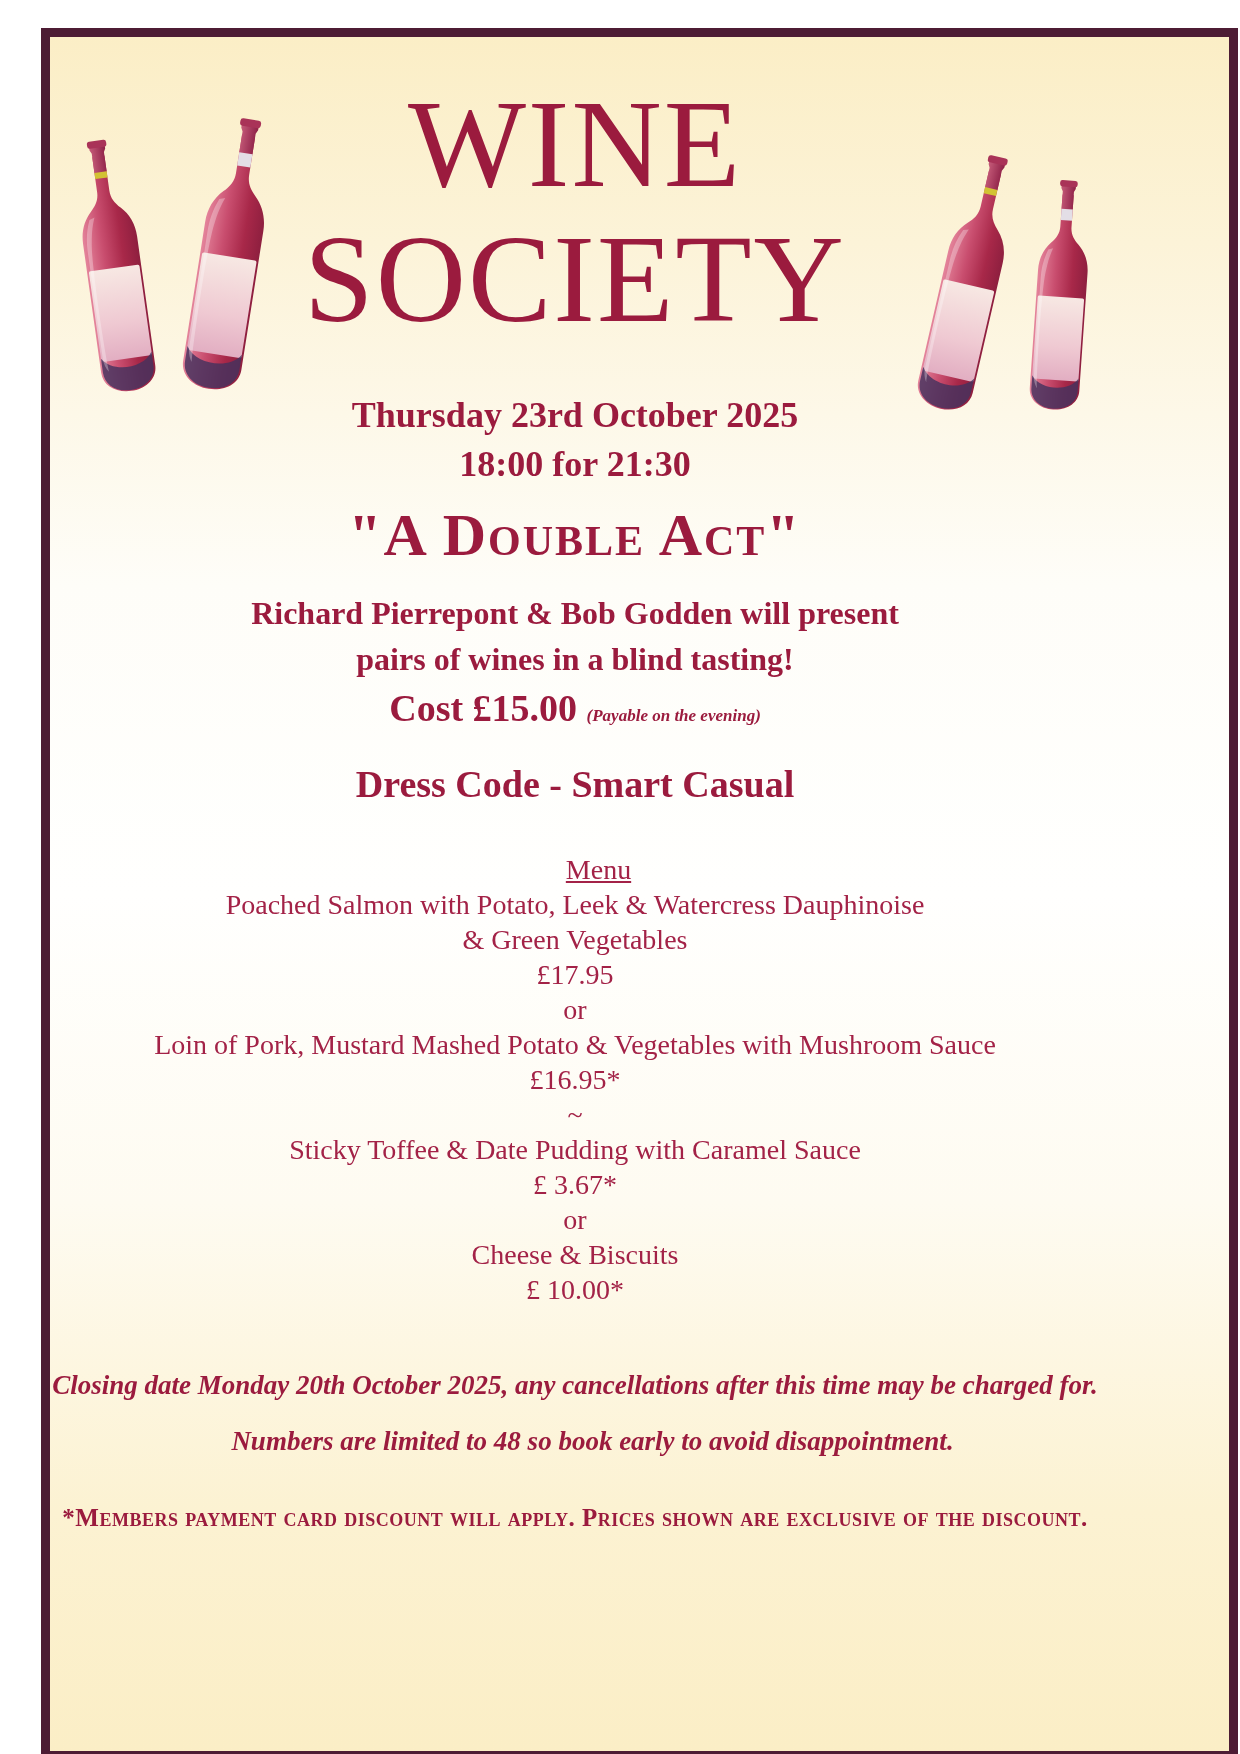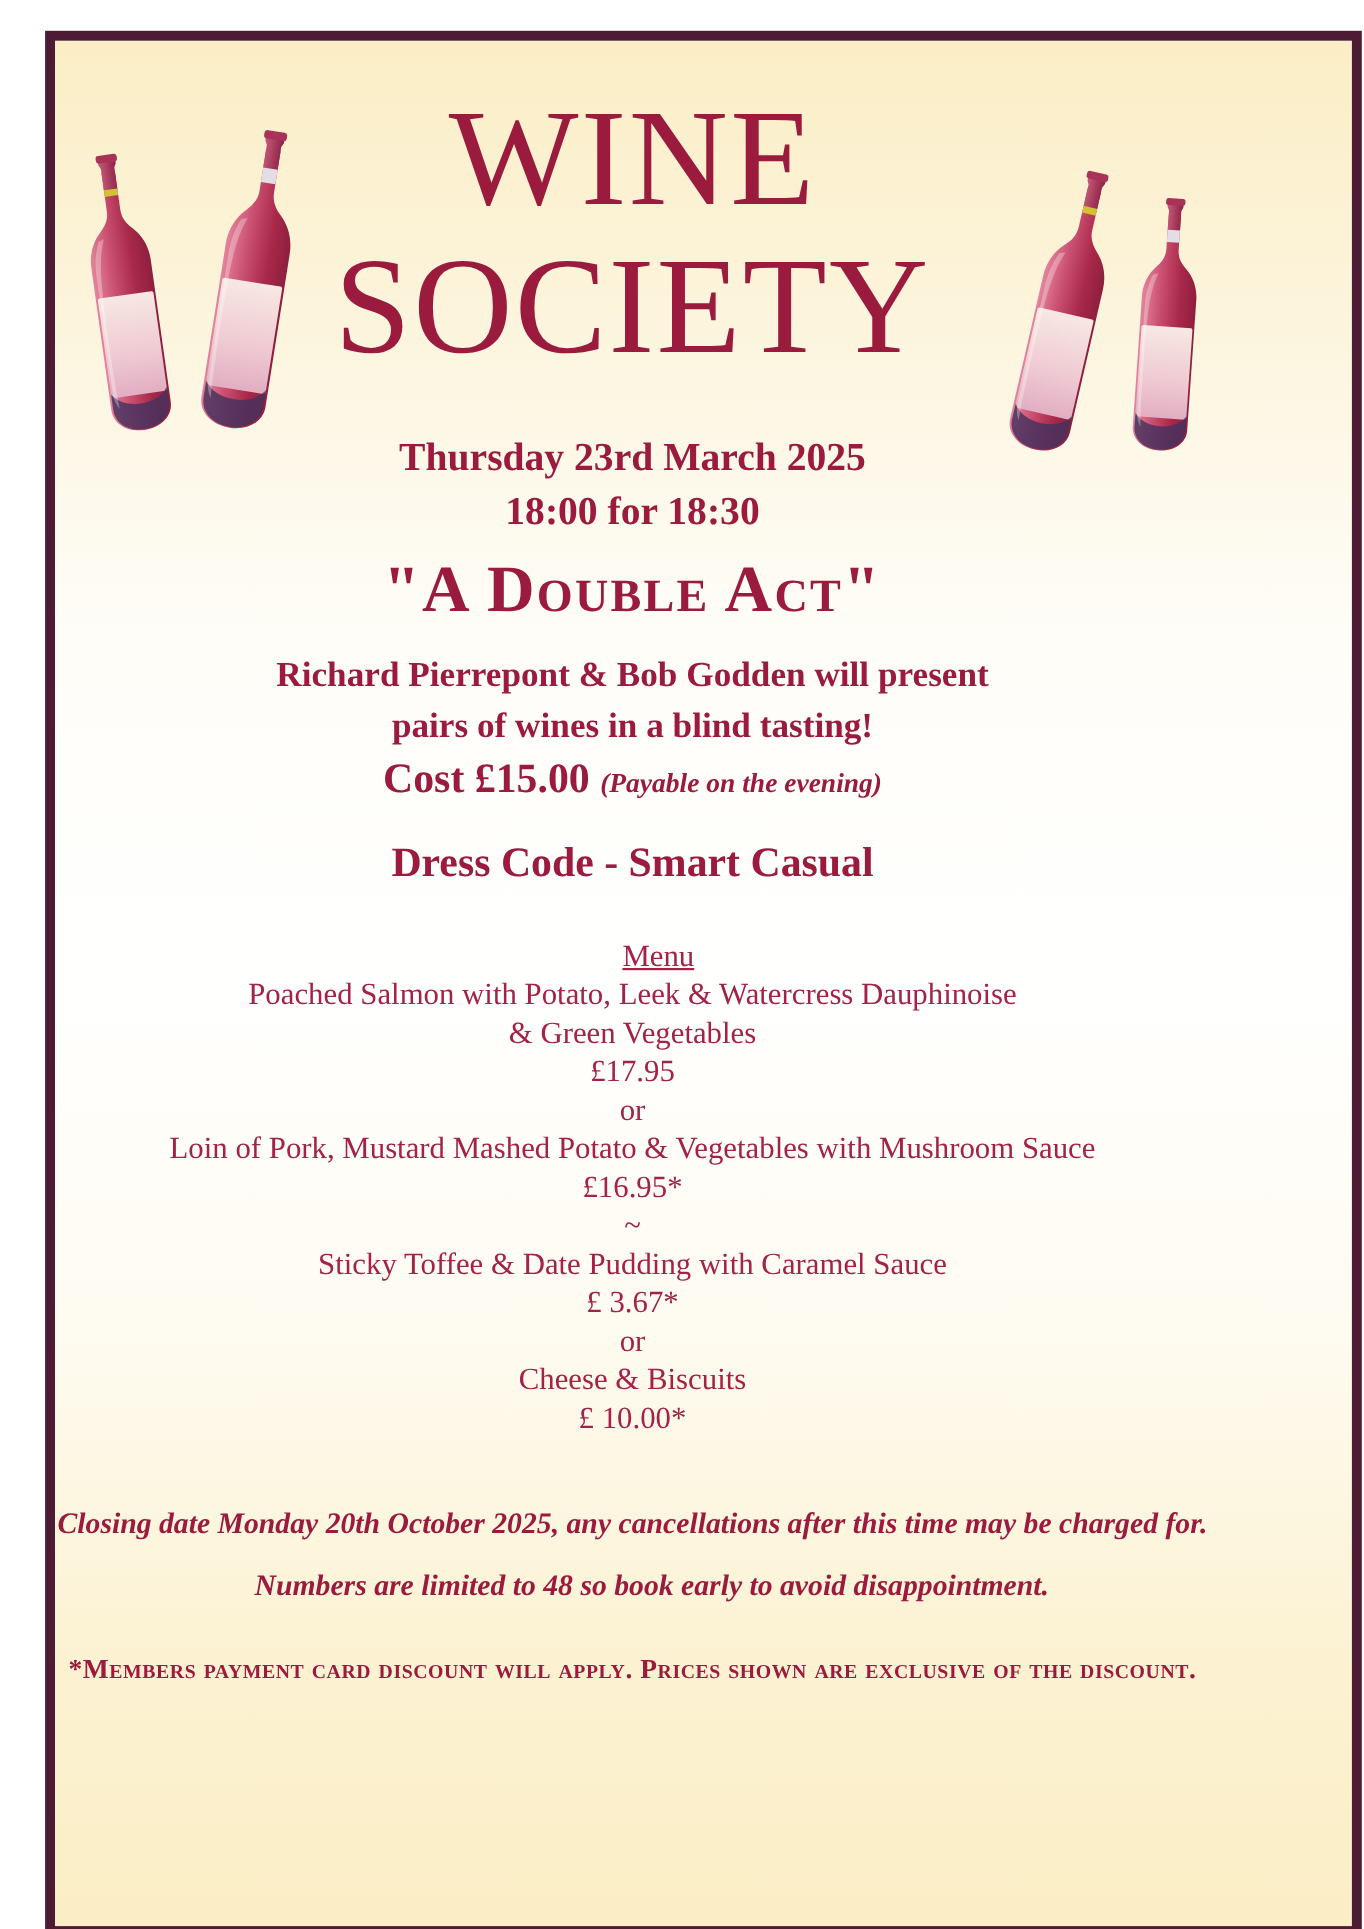--- a/index.html
+++ b/index.html
@@ -11,21 +11,21 @@
                     #FEFBF1 68%,#FCF2D2 86%,#FBEEC6 100%);margin-left:20px;}
   .content{position:absolute;left:0;top:0;width:1050px;text-align:center;}
   .title{margin-top:40px;font-size:125px;line-height:1.08;letter-spacing:2px;color:#9B1B3E;}
   .date-line{margin-top:46px;font-size:36px;font-weight:bold;line-height:1.25;}
   .time-line{margin-top:4px;font-size:36px;font-weight:bold;line-height:1.25;}
   .event-title{margin-top:14px;font-size:60px;font-weight:bold;font-variant:small-caps;
                letter-spacing:2px;line-height:1.15;}
   .presenter{font-size:32px;font-weight:bold;line-height:1.45;}
   .presenter.first{margin-top:20px;}
   .cost-line{margin-top:2px;font-size:38px;font-weight:bold;line-height:1.25;}
-  .cost-note{font-size:25px;font-style:italic;font-weight:bold;}
+  .cost-note{font-size:17px;font-style:italic;font-weight:bold;}
   .dress-line{margin-top:30px;font-size:38px;font-weight:bold;line-height:1.2;}
   .menu-block{margin-top:44px;font-size:28px;line-height:35px;color:#A32247;}
   .menu-heading{text-decoration:underline;padding-left:47px;}
   .closing{font-size:27px;font-weight:bold;font-style:italic;white-space:nowrap;line-height:1.4;}
   .closing.first{margin-top:60px;}
   .closing.second{margin-top:18px;padding-left:35px;}
   .footnote{margin-top:44px;font-size:25px;font-weight:bold;font-variant:small-caps;
             letter-spacing:0.5px;}
   .bottles{position:absolute;}
   .bottles-left{left:14px;top:49px;}
@@ -85,22 +85,22 @@
       <use href="#bottle-grey" transform="translate(135,85) scale(0.80) rotate(4 50 150)"></use>
       <use href="#bottle-gold" transform="translate(38,58) scale(0.90) rotate(13 50 150)"></use>
     </svg>
 
     <div class="content">
       <div class="title">
         <div>WINE</div>
         <div>SOCIETY</div>
       </div>
 
-      <div class="date-line">Thursday 23rd March 2025</div>
-      <div class="time-line">18:00 for 18:30</div>
+      <div class="date-line">Thursday 23rd October 2025</div>
+      <div class="time-line">18:00 for 21:30</div>
 
       <div class="event-title">"A Double Act"</div>
 
       <div class="presenter first">Richard Pierrepont &amp; Bob Godden will present</div>
       <div class="presenter">pairs of wines in a blind tasting!</div>
 
       <div class="cost-line">
         <span>Cost £15.00</span>
         <span class="cost-note">(Payable on the evening)</span>
       </div>

